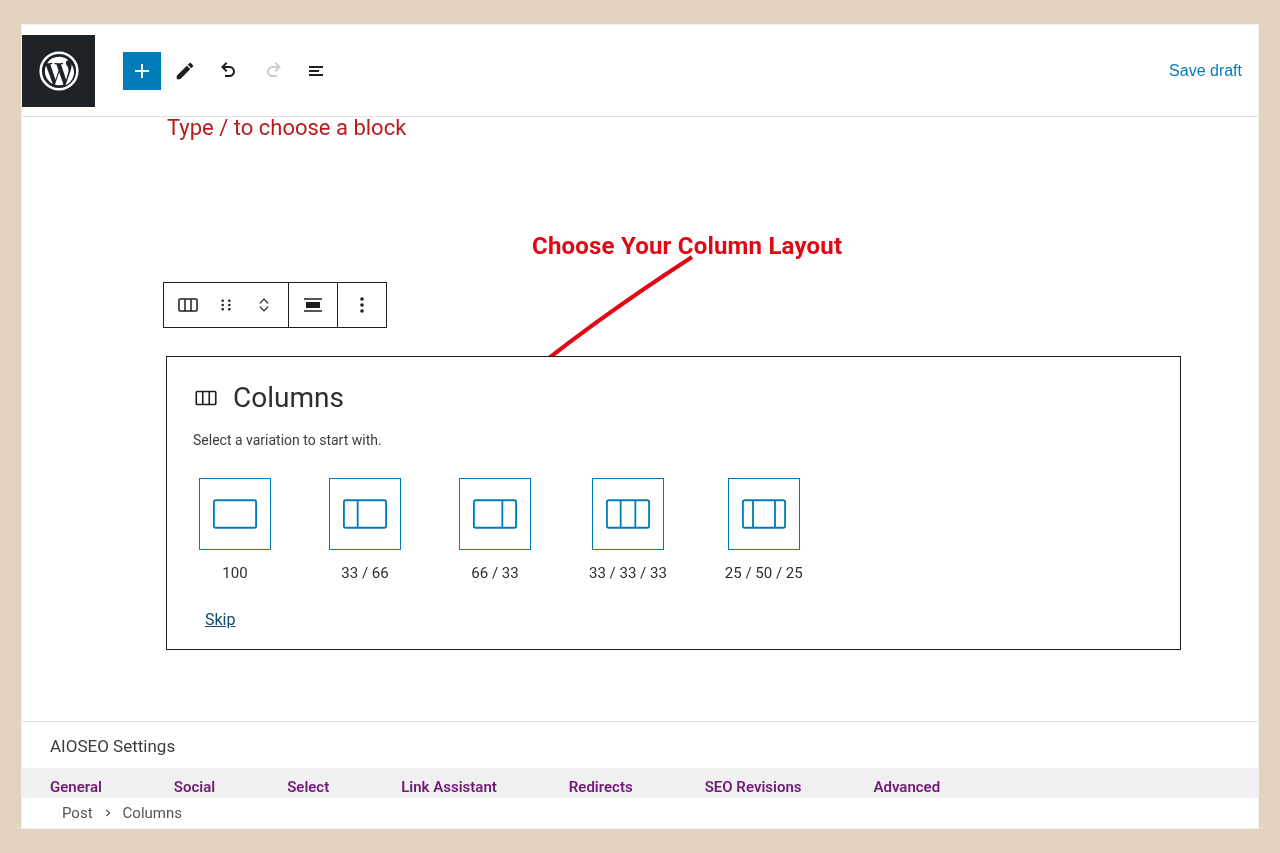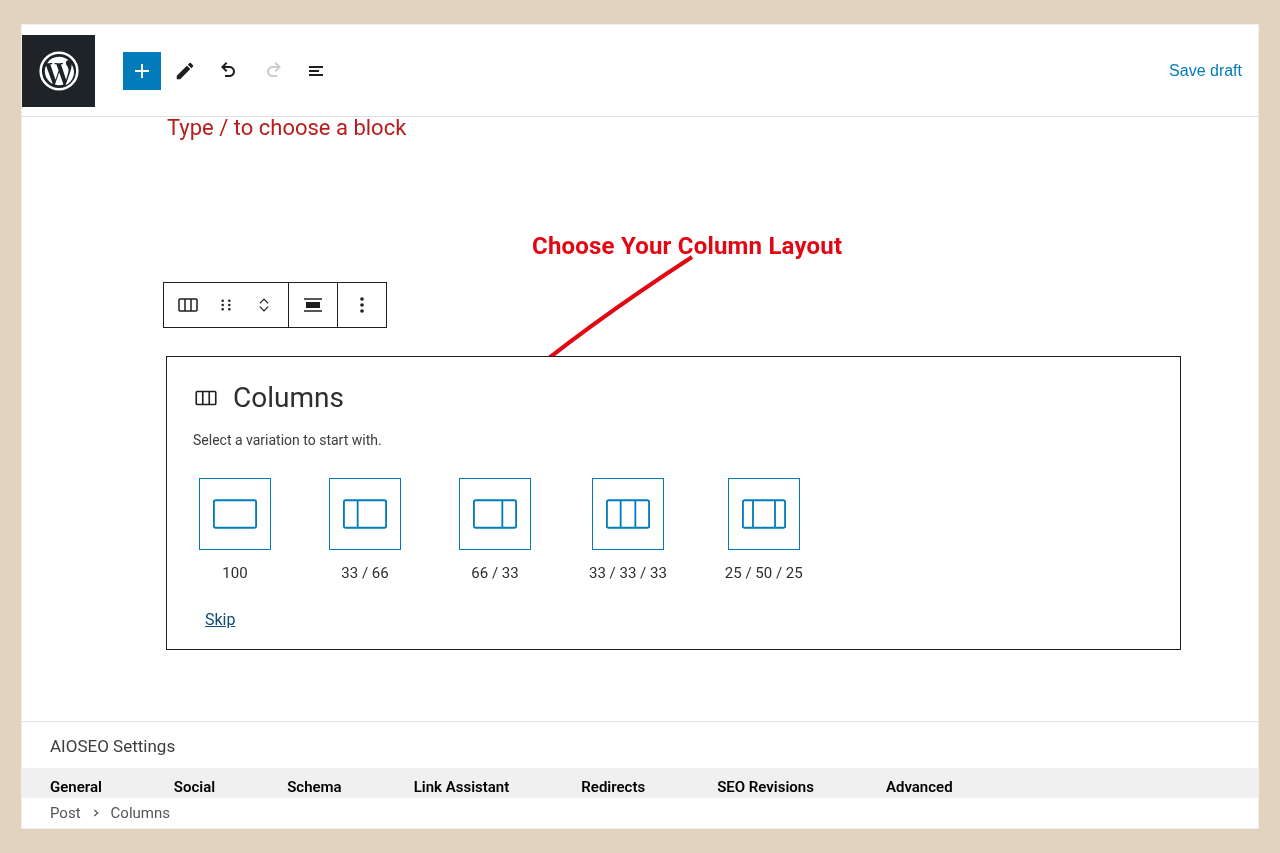--- a/index.html
+++ b/index.html
@@ -163,25 +163,25 @@
   color: #3c3c3c;
 }
 .aioseo-tabs {
   background: #f0f0f1;
   display: flex;
   padding: 10px 28px 2px;
   gap: 72px;
 }
 .aioseo-tab {
   font-size: 15px;
-  color: #000000;
+  color: #701a75;
   font-weight: 600;
 }
 .breadcrumb {
-  padding: 6px 28px 6px;
+  padding: 6px 40px 6px;
   font-size: 15px;
   color: #555;
   display: flex; align-items: center; gap: 10px;
 }
 </style>
 </head>
 <body>
 
 <div class="editor-frame">
   <div class="toolbar">
@@ -340,21 +340,21 @@
       </div>
       <a href="#" class="skip-link">Skip</a>
     </div>
   </div>
 
   <div class="aioseo-panel">
     <div class="aioseo-title">AIOSEO Settings</div>
     <div class="aioseo-tabs">
       <span class="aioseo-tab">General</span>
       <span class="aioseo-tab">Social</span>
-      <span class="aioseo-tab">Schema</span>
+      <span class="aioseo-tab">Select</span>
       <span class="aioseo-tab">Link Assistant</span>
       <span class="aioseo-tab">Redirects</span>
       <span class="aioseo-tab">SEO Revisions</span>
       <span class="aioseo-tab">Advanced</span>
     </div>
     <div class="breadcrumb">
       <span>Post</span>
       <svg width="10" height="10" viewBox="0 0 24 24">
           <path d="M8 5l8 7-8 7" fill="none" stroke="#555" stroke-width="3"></path>
         </svg>

